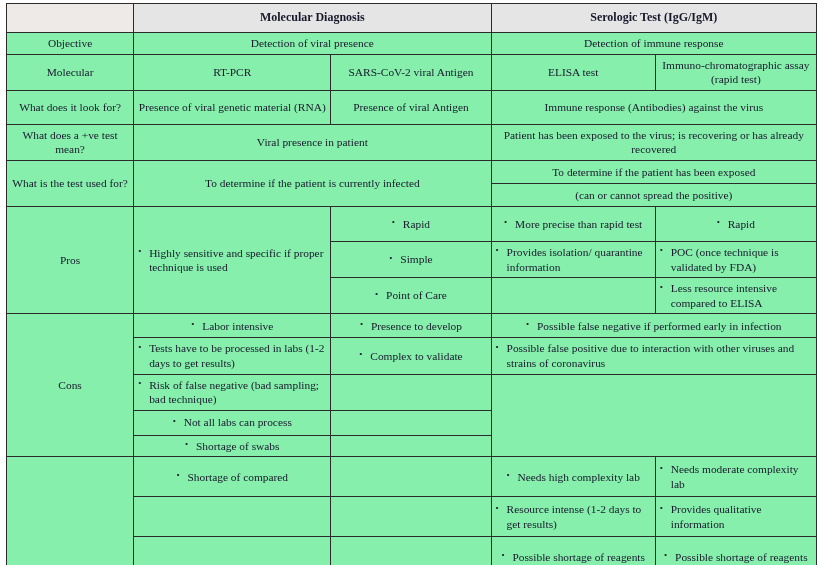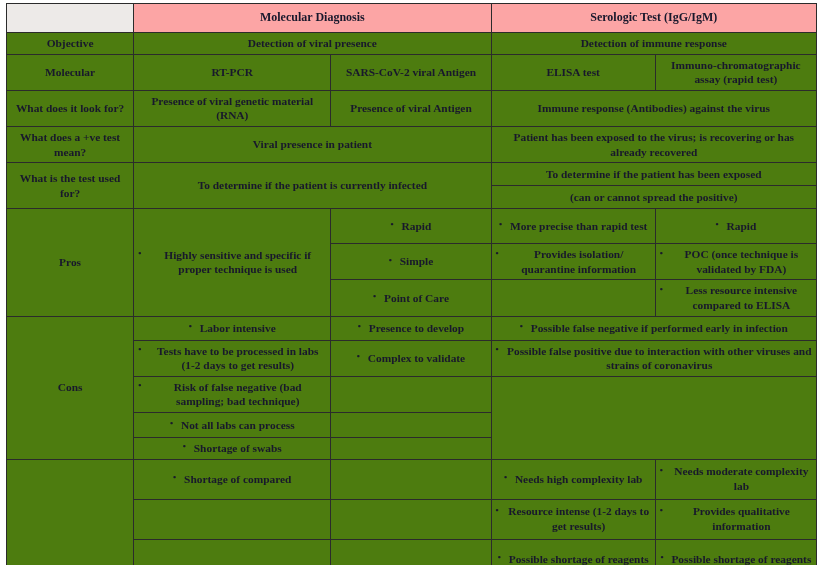--- a/index.html
+++ b/index.html
@@ -21,47 +21,47 @@
     table-layout: fixed;
   }
   #comparison-table td,
   #comparison-table th {
     border: 1px solid #2b2b2b;
     padding: 3px 4px;
     font-size: 11.4px;
     line-height: 1.28;
     text-align: center;
     vertical-align: middle;
-    font-weight: bold;
+    font-weight: normal;
     color: #18182c;
-    background: #4d7c0f;
+    background: #86efac;
     word-wrap: break-word;
   }
   #comparison-table tr.header-row td {
-    background: #fca5a5;
+    background: #e5e5e5;
     font-weight: bold;
     font-size: 12px;
     height: 22px;
   }
   td.corner-cell {
     background: #edeae8 !important;
   }
   td.row-label {
     font-weight: bold;
     font-size: 11.4px;
   }
   td.row-label-plain {
     font-weight: normal;
   }
   .bullet-cell {
     text-align: center;
   }
   .bullet-line {
     display: inline-block;
-    text-align: center;
+    text-align: left;
     position: relative;
     padding-left: 11px;
   }
   .bullet-line::before {
     content: "\2022";
     position: absolute;
     left: 0;
     top: -0.5px;
     font-size: 9px;
     line-height: 1.45;

